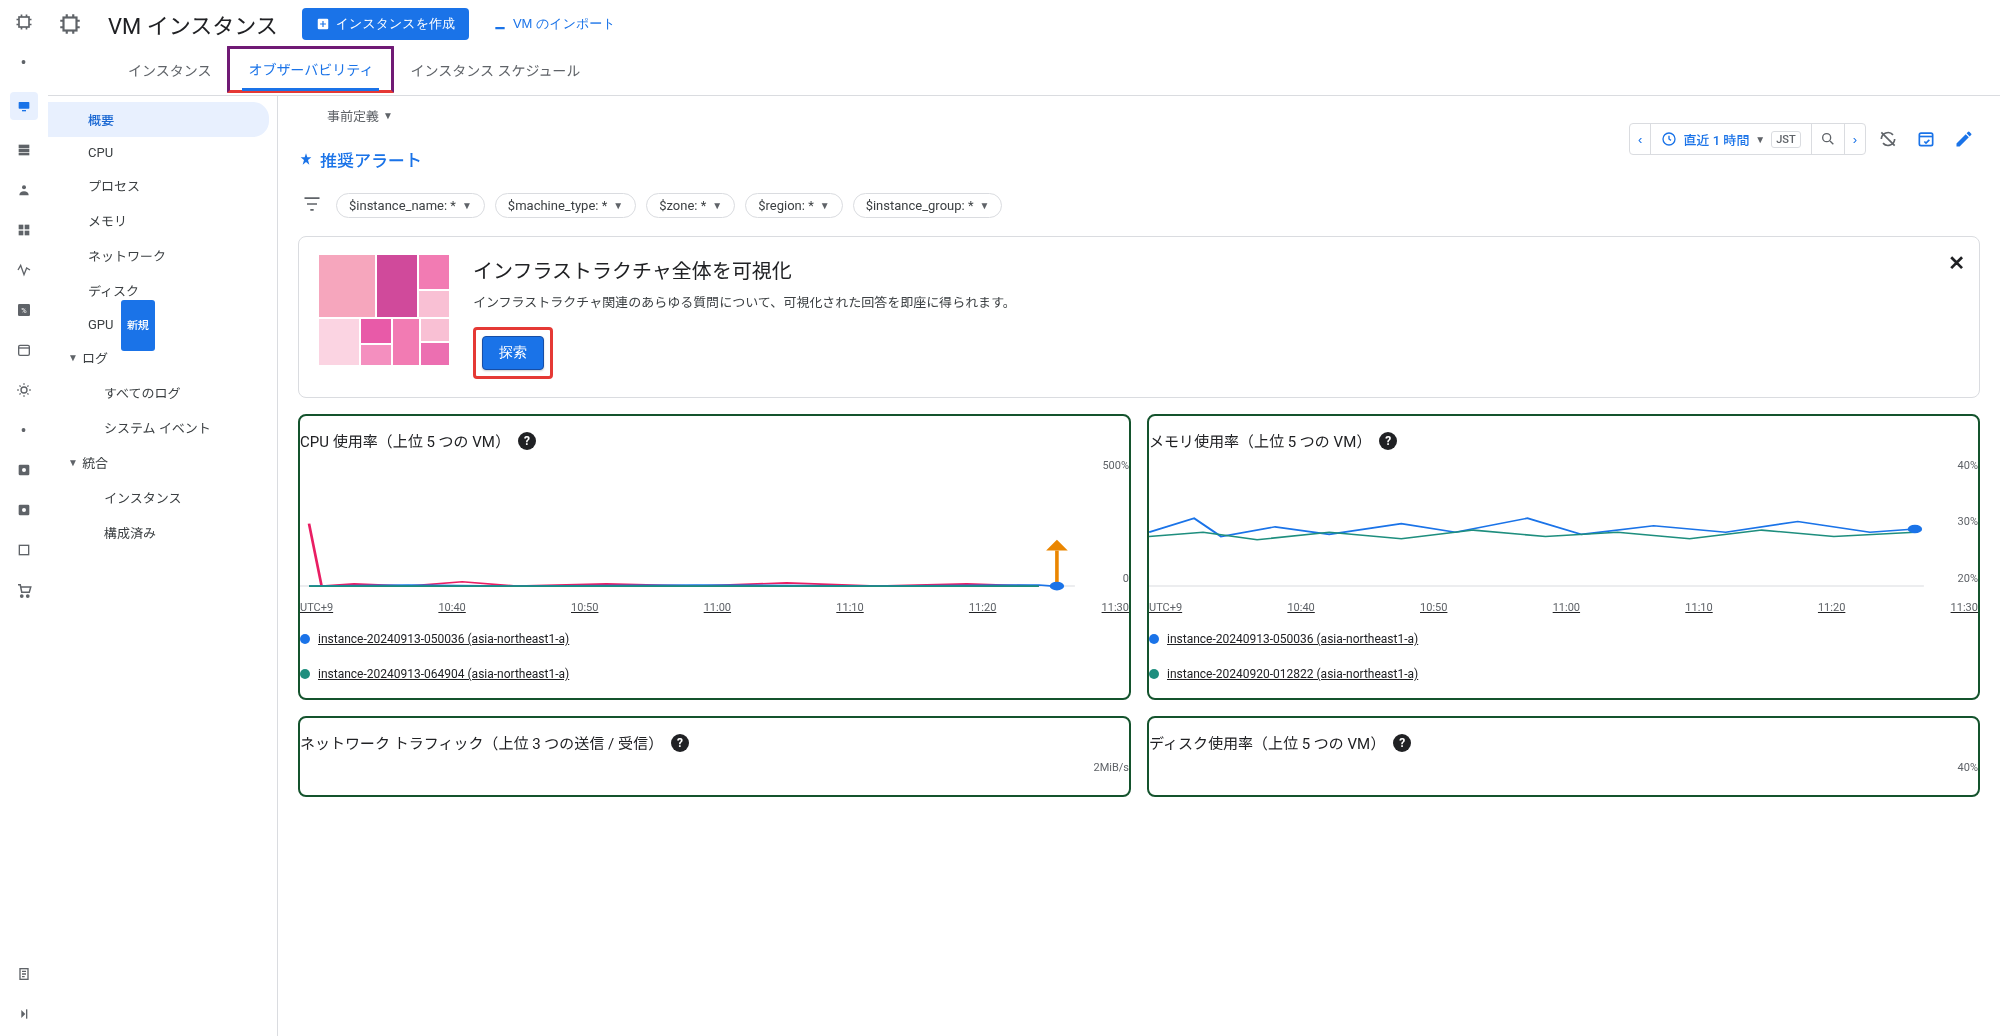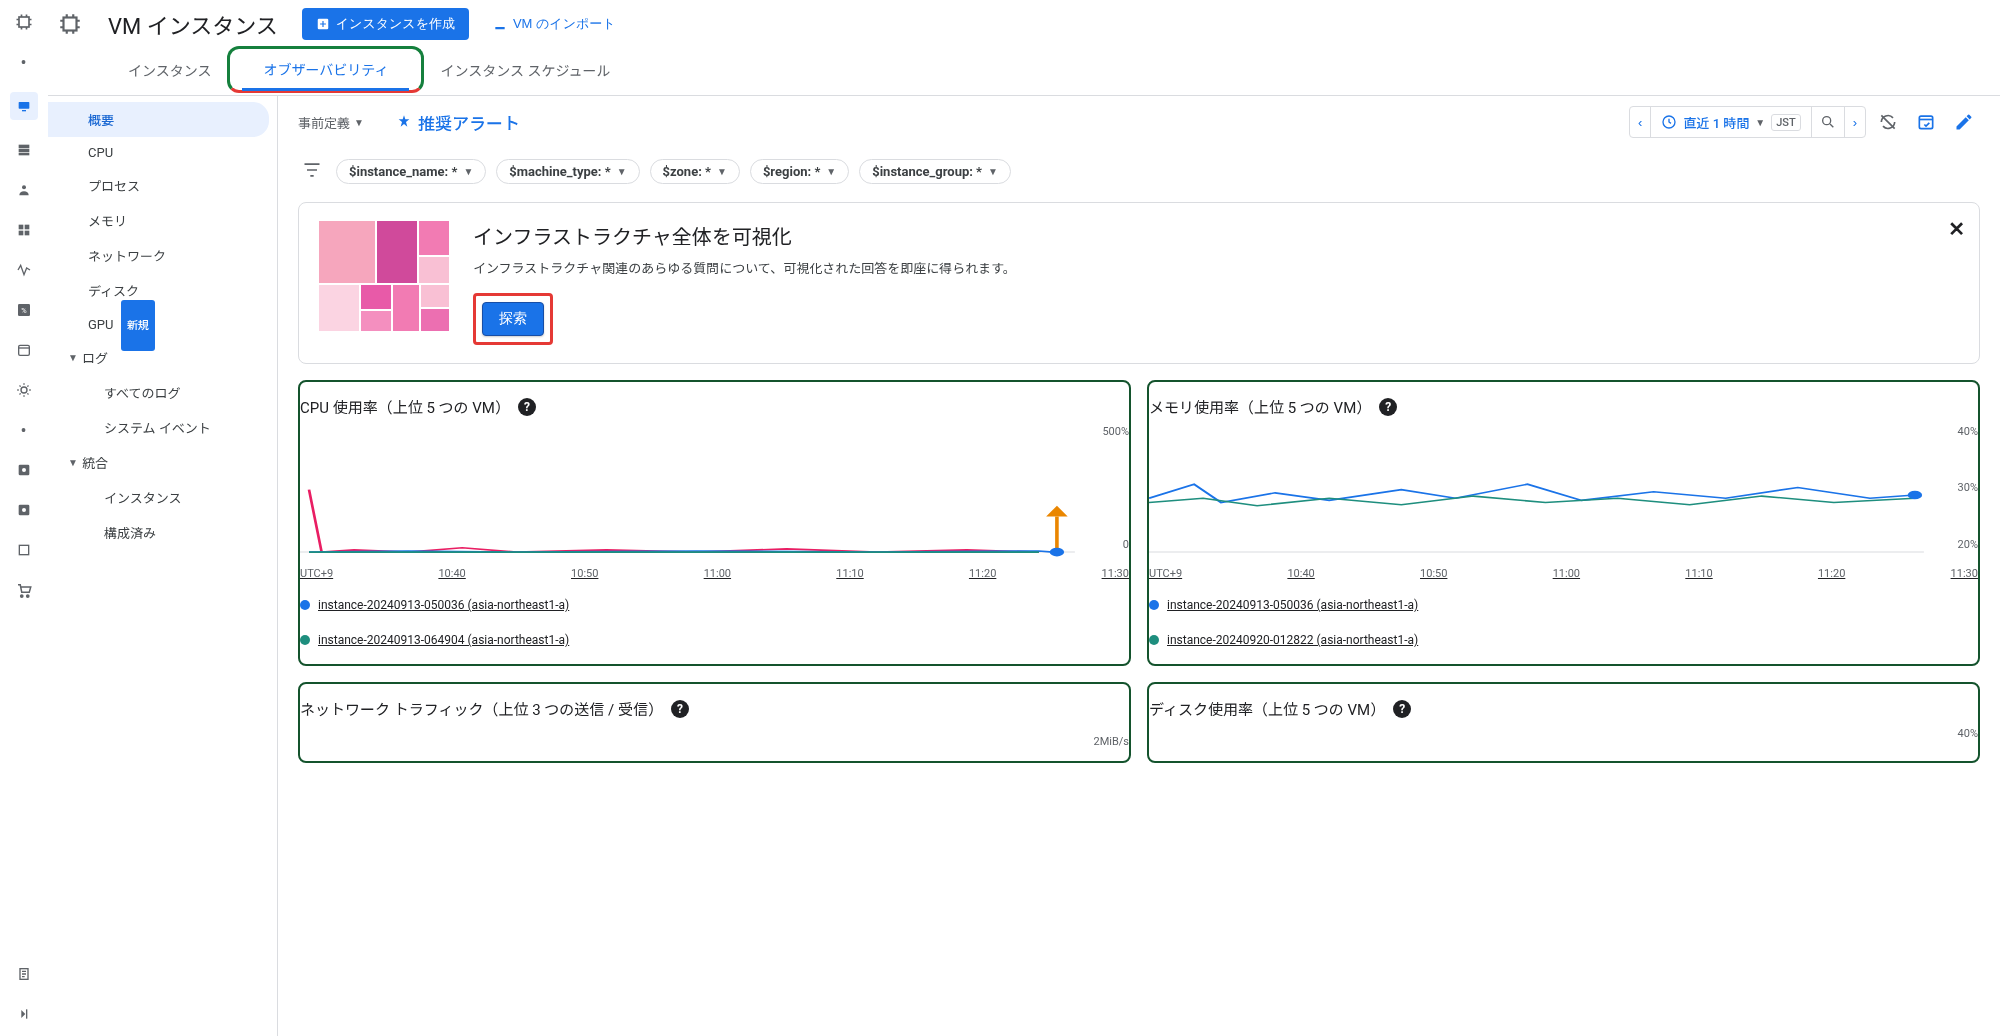--- a/index.html
+++ b/index.html
@@ -19,56 +19,56 @@
 .hdr { display: flex; align-items: center; gap: 24px; padding: 8px 16px 8px 8px; }
 .hdr .logo { width: 28px; height: 28px; color: #5f6368; display: flex; align-items: center; justify-content: center; }
 .hdr h1 { font-size: 22px; font-weight: 400; }
 .hdr .btn-primary { background: #1a73e8; color: #fff; border: none; border-radius: 4px; padding: 7px 14px; font-size: 13px; font-weight: 500; display: inline-flex; align-items: center; gap: 6px; cursor: pointer; }
 .hdr .btn-link { color: #1a73e8; border: none; background: none; font-size: 13px; font-weight: 500; display: inline-flex; align-items: center; gap: 6px; cursor: pointer; }
 
 
 .tabs { display: flex; border-bottom: 1px solid #dadce0; padding-left: 64px; gap: 0; }
 .tab { padding: 12px 16px; font-size: 14px; color: #5f6368; cursor: pointer; border-bottom: 3px solid transparent; }
 .tab.active { color: #1a73e8; border-bottom-color: #1a73e8; }
-.tab.highlight-box { border: 3px solid #15803d; border-radius: 12px; position: relative; top: -2px; padding: 10px 33px; border-bottom: 3px solid #e53935; }
+.tab.highlight-box { border: 3px solid #701a75; border-radius: 1px; position: relative; top: -2px; padding: 10px 18px; border-bottom: 3px solid #e53935; }
 .tab.highlight-box::after { content:""; position:absolute; left:12px; right:12px; bottom:-1px; height:3px; background:#1a73e8; }
 
 
 .body { display: flex; flex: 1; min-height: 0; border-top: none; }
 
 
 .side { width: 230px; border-right: 1px solid #dadce0; padding: 6px 0; overflow-y: auto; font-size: 13px; }
 .side .item { padding: 8px 16px 8px 40px; cursor: pointer; color: #3c4043; }
 .side .item.lvl2 { padding-left: 56px; }
 .side .item.sel { background: #e8f0fe; color: #1967d2; font-weight: 500; border-top-right-radius: 16px; border-bottom-right-radius: 16px; margin-right: 8px; }
 .side .item .badge { background: #1a73e8; color: #fff; font-size: 11px; padding: 19px 6px; border-radius: 3px; margin-left: 4px; font-weight: 500; }
 .side .group { padding: 8px 16px 8px 20px; cursor: pointer; color: #3c4043; display: flex; align-items: center; gap: 4px; }
 .side .caret { font-size: 10px; color: #5f6368; }
 
 
 .content { flex: 1; overflow-y: auto; background: #fff; min-width: 0; }
 
 
 .toolbar { display: flex; align-items: center; padding: 10px 20px; gap: 18px; border-bottom: 1px solid #fff; }
-.toolbar .left { display: flex; align-items: center; gap: 32px; }
+.toolbar .left { display: flex; align-items: center; gap: 22px; flex-direction: column; }
 .toolbar .right { margin-left: auto; display: flex; align-items: center; gap: 6px; }
 .toolbar .txtbtn { color: #5f6368; font-size: 13px; display: inline-flex; align-items: center; gap: 4px; cursor: pointer; }
 .toolbar .bluebtn { color: #1a73e8; font-size: 17px; display: inline-flex; align-items: center; gap: 6px; cursor: pointer; font-weight: 500; }
 .chipbar { border: 1px solid #dadce0; border-radius: 4px; display: flex; align-items: center; overflow: hidden; height: 32px; }
 .chipbar button { border: none; background: none; padding: 0 8px; height: 100%; cursor: pointer; color: #5f6368; display: flex; align-items: center; font-size: 13px; }
 .chipbar .sep { width: 1px; height: 100%; background: #dadce0; }
 .chipbar .range { color: #1a73e8; font-weight: 500; display: flex; align-items: center; gap: 6px; padding: 0 10px; }
 .tz { font-size: 11px; border: 1px solid #dadce0; border-radius: 3px; padding: 1px 4px; color: #5f6368; }
 .iconbtn { width: 32px; height: 32px; display: inline-flex; align-items: center; justify-content: center; color: #5f6368; cursor: pointer; border-radius: 4px; }
 .iconbtn.blue { color: #1a73e8; }
 
 
 .filters { display: flex; align-items: center; gap: 10px; padding: 10px 20px; font-size: 13px; }
 .filter-icon { color: #5f6368; padding: 0 4px; }
-.fchip { border: 1px solid #dadce0; border-radius: 16px; padding: 4px 12px; display: inline-flex; align-items: center; gap: 6px; cursor: pointer; color: #3c4043; font-weight: 700; }
+.fchip { border: 1px solid #dadce0; border-radius: 16px; padding: 4px 12px; display: inline-flex; align-items: center; gap: 6px; cursor: pointer; color: #3c4043; font-weight: 400; }
 .fchip .dd { color: #5f6368; font-size: 10px; }
 
 
 .banner { margin: 8px 20px 16px; border: 1px solid #dadce0; border-radius: 8px; padding: 18px 20px; display: flex; gap: 24px; align-items: flex-start; position: relative; }
 .banner .close { position: absolute; top: 14px; right: 14px; font-size: 20px; color: #202124; cursor: pointer; font-weight: bold; }
 .banner .treemap { width: 130px; height: 110px; flex-shrink: 0; }
 .banner h2 { font-size: 20px; font-weight: 400; margin-bottom: 8px; }
 .banner p { font-size: 13px; color: #3c4043; margin-bottom: 16px; }
 .banner .explore-wrap { display: inline-block; border: 3px solid #e53935; border-radius: 4px; padding: 6px; }
 .banner .explore { background: #1a73e8; color: #fff; border: 1px solid #174ea6; border-radius: 4px; padding: 7px 16px; font-size: 14px; cursor: pointer; box-shadow: 0 1px 2px rgba(0,0,0,0.2); }
@@ -430,21 +430,21 @@
                 </div>
             </div>
           </div>
 
           <div class="card">
             <h3>
                 <span>ネットワーク トラフィック（上位 3 つの送信 / 受信）</span>
                 <span class="help">?</span>
               </h3>
             <div class="plot" style="height:20px">
-              <span class="ylabel" style="top:8px">2MiB/s</span>
+              <span class="ylabel" style="top:0">2MiB/s</span>
             </div>
           </div>
 
           <div class="card">
             <h3>
                 <span>ディスク使用率（上位 5 つの VM）</span>
                 <span class="help">?</span>
               </h3>
             <div class="plot" style="height:20px">
               <span class="ylabel" style="top:0">40%</span>

